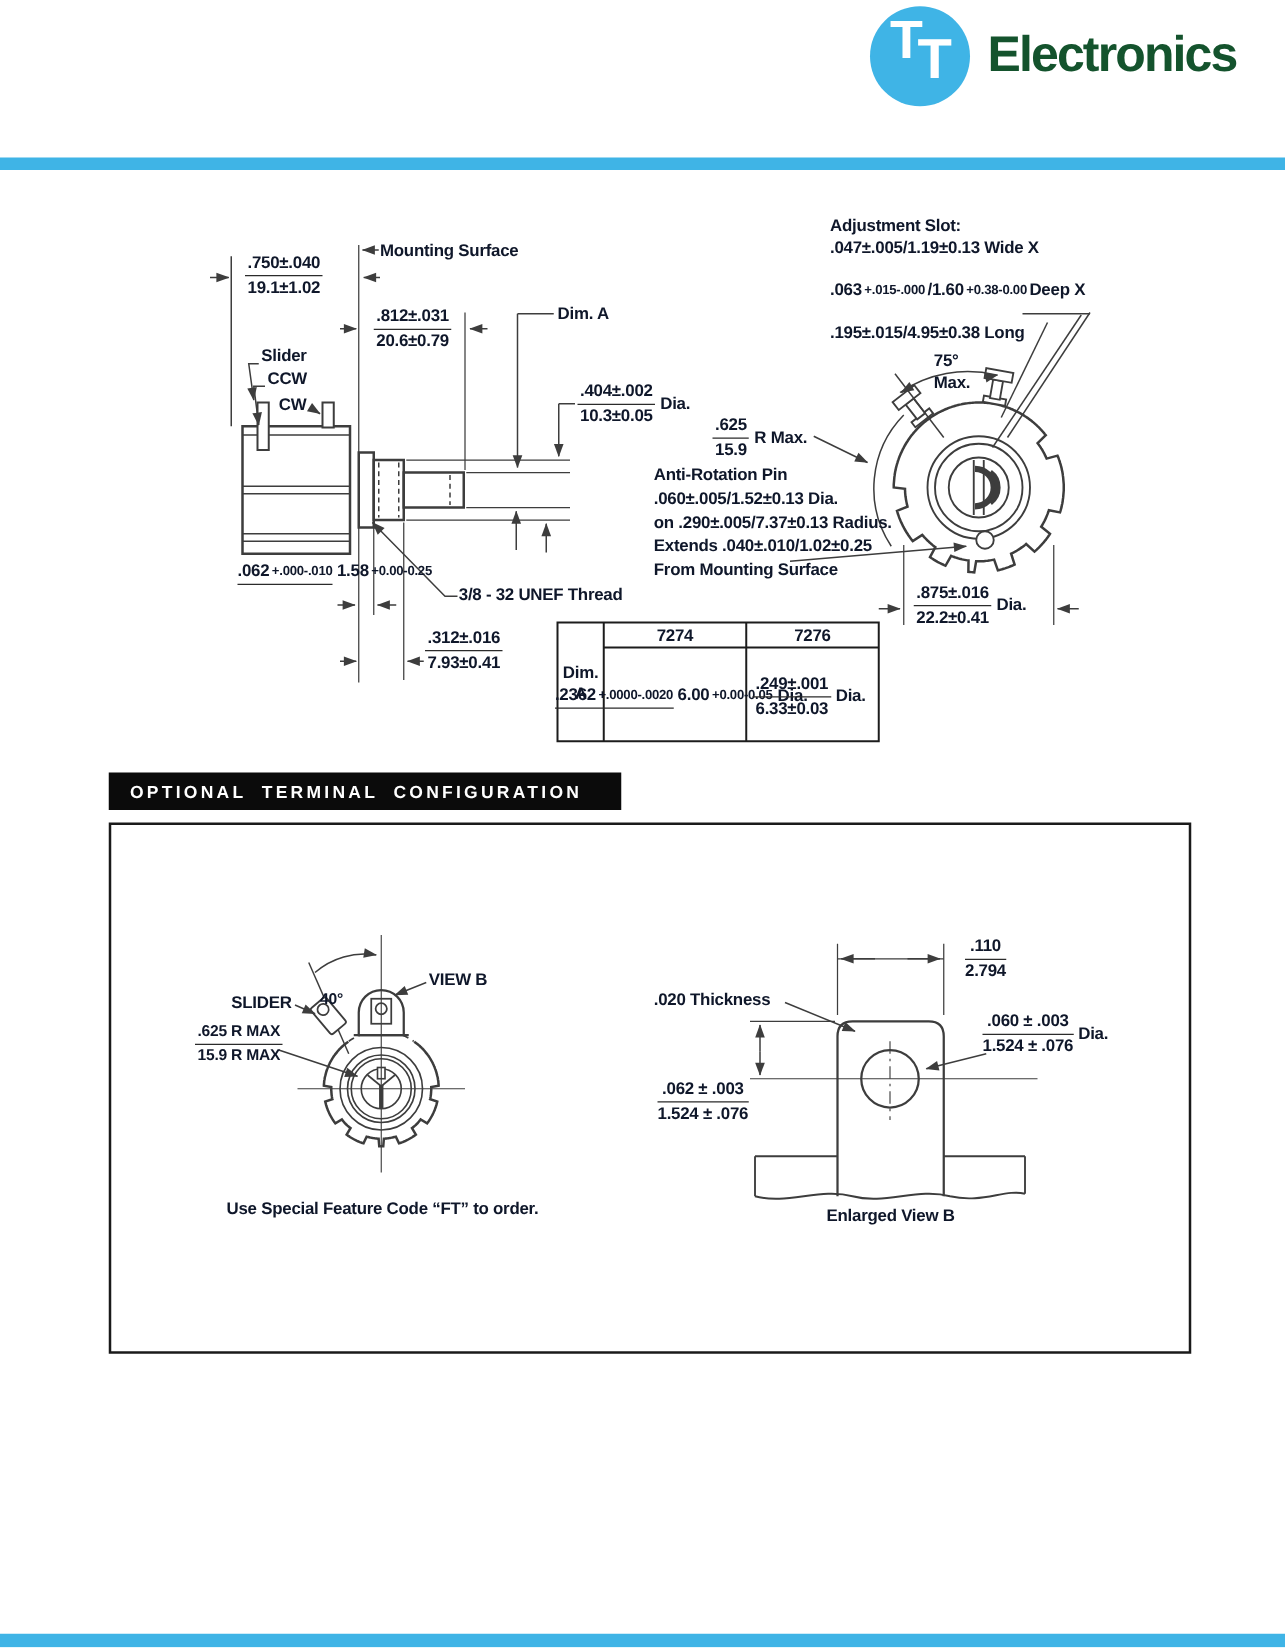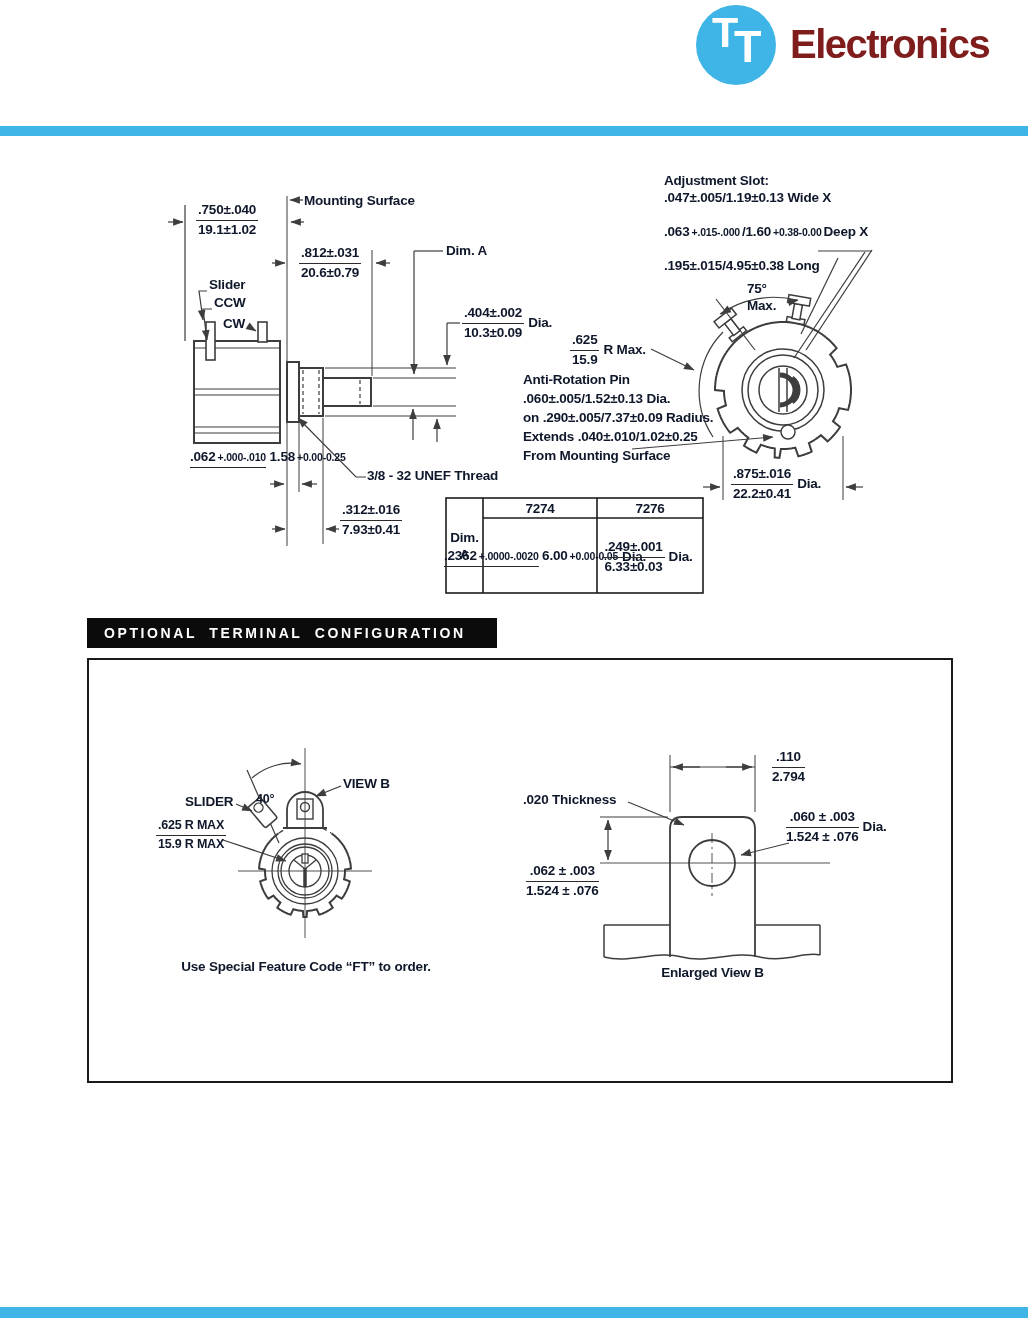--- a/index.html
+++ b/index.html
@@ -31,21 +31,21 @@
   .ctr{text-align:center;}
 </style>
 </head>
 <body>
 
 <div class="page">
 
   <div class="logo-circle" style="background: rgb(63, 180, 230);"></div>
   <div class="logo-t t1">T</div>
   <div class="logo-t t2">T</div>
-  <div class="logo-name" style="color: #7f1d1d;">Electronics</div>
+  <div class="logo-name" style="color: #14532d;">Electronics</div>
   <div class="bar top" style="background: rgb(63, 180, 230);"></div>
   <div class="bar bottom" style="background: rgb(63, 180, 230);"></div>
 
   <div class="titlebar">
     <span>OPTIONAL TERMINAL CONFIGURATION</span>
   </div>
   <div class="bigbox"></div>
 
   <svg class="lines" width="1028" height="1318">
     <defs>
@@ -212,21 +212,21 @@
   <div class="t fr" style="left:299px;top:245px">
     <span class="nu">.812±.031</span>
     <span class="de">20.6±0.79</span>
   </div>
 
   <div class="t" style="left:446px;top:243px">Dim. A</div>
 
   <div class="t row" style="left:462px;top:305px">
     <span class="fr">
       <span class="nu">.404±.002</span>
-      <span class="de">10.3±0.09</span>
+      <span class="de">10.3±0.05</span>
     </span>
     <span>Dia.</span>
   </div>
 
   <div class="t" style="left:209px;top:277px">Slider</div>
   <div class="t" style="left:214px;top:295px">CCW</div>
   <div class="t" style="left:223px;top:316px">CW</div>
 
   <div class="t" style="left:190px;top:448px">
     <div class="base" style="border-bottom:1.6px solid #2b2b2b;padding-bottom:1px">
@@ -280,21 +280,21 @@
     <span class="fr">
       <span class="nu">.625</span>
       <span class="de">15.9</span>
     </span>
     <span>R Max.</span>
   </div>
 
   <div class="t" style="left:523px;top:370px;line-height:19px">
     <div>Anti-Rotation Pin</div>
     <div>.060±.005/1.52±0.13 Dia.</div>
-    <div>on .290±.005/7.37±0.09 Radius.</div>
+    <div>on .290±.005/7.37±0.13 Radius.</div>
     <div>Extends .040±.010/1.02±0.25</div>
     <div>From Mounting Surface</div>
   </div>
 
   <div class="t row" style="left:731px;top:466px">
     <span class="fr">
       <span class="nu">.875±.016</span>
       <span class="de">22.2±0.41</span>
     </span>
     <span>Dia.</span>

